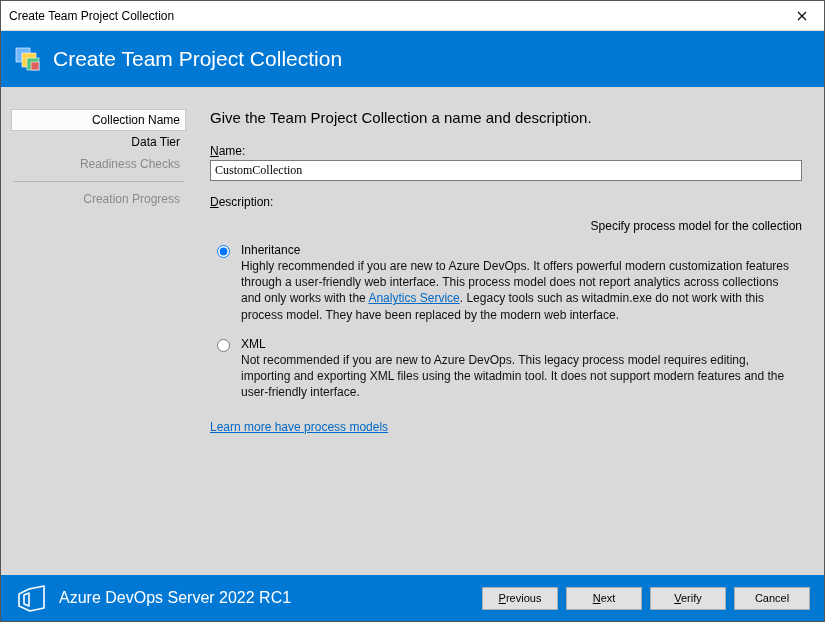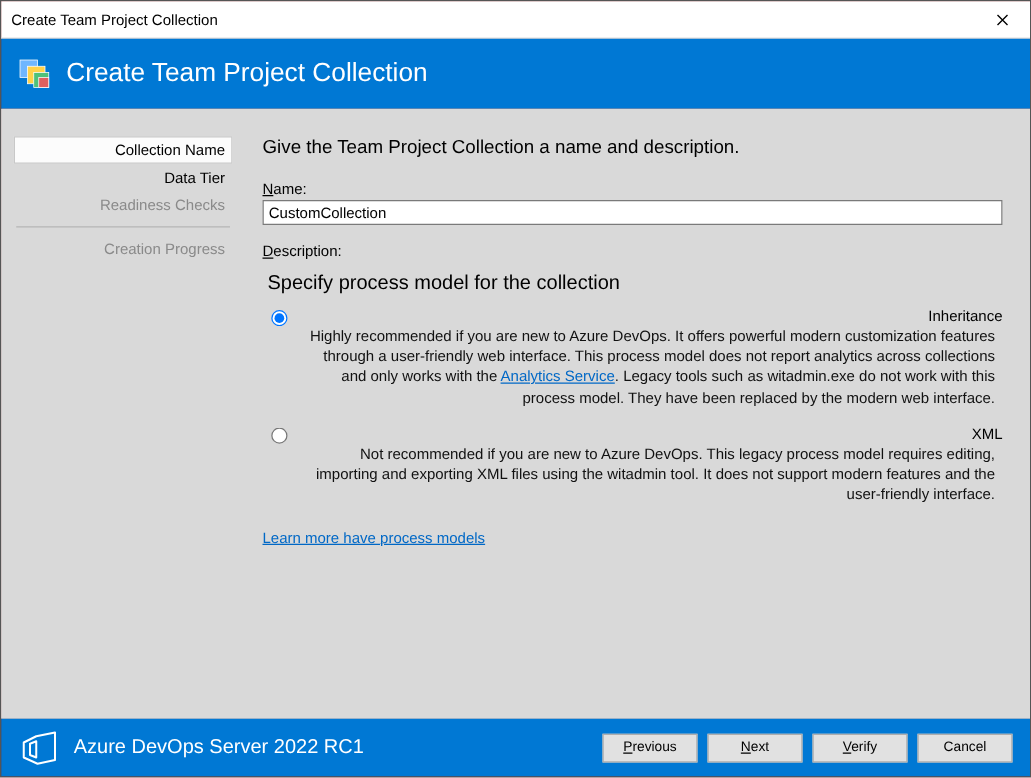--- a/index.html
+++ b/index.html
@@ -7,21 +7,21 @@
     margin: 0; padding: 0;
     font-family: "Segoe UI", Tahoma, sans-serif;
     font-size: 12px;
     color: #000;
     background: #fff;
   }
   .window {
     width: 825px; height: 622px;
     border: 1px solid #555;
     display: flex; flex-direction: column;
-    background: #7f1d1d;
+    background: #0c4a6e;
     position: relative;
   }
   .titlebar {
     height: 30px;
     display: flex; align-items: center;
     padding: 0 0 0 8px;
     background: #fff;
     border-bottom: 1px solid #ddd;
   }
   .titlebar-title { flex: 1; font-size: 12px; }
@@ -85,45 +85,46 @@
     margin-bottom: 18px;
     color: #000;
   }
   .field-label {
     font-size: 12px;
     margin-bottom: 2px;
   }
   .field-label .ul { text-decoration: underline; }
   .text-input {
     width: 100%;
-    font-family: Liberation Sans, sans-serif;
+    font-family: Liberation Serif, serif;
     font-size: 12px;
     padding: 2px 4px;
     border: 1px solid #7a7a7a;
     background: #fff;
   }
   textarea.text-input {
     height: 52px;
     resize: none;
     border: 1px solid #0078d4;
     outline: 1px solid #0078d4;
   }
   .section-gap { height: 14px; }
   .process-title {
-    font-size: 16px;
+    font-size: 12px;
     margin: 10px 0 8px 4px;
+    text-align: right;
   }
   .radio-row {
     display: flex;
     align-items: flex-start;
     gap: 8px;
     padding: 2px 0 2px 2px;
   }
   .radio-row input[type=radio] { margin-top: 2px; }
-  .radio-body { flex: 1; text-align: right; }
+  .radio-body { flex: 1; }
   .radio-label { font-size: 12px; }
   .radio-desc {
     font-size: 12px;
     color: #111;
     line-height: 1.35;
     margin-top: 1px;
     padding-right: 6px;
   }
   .linklike {
     color: #0068c6;

